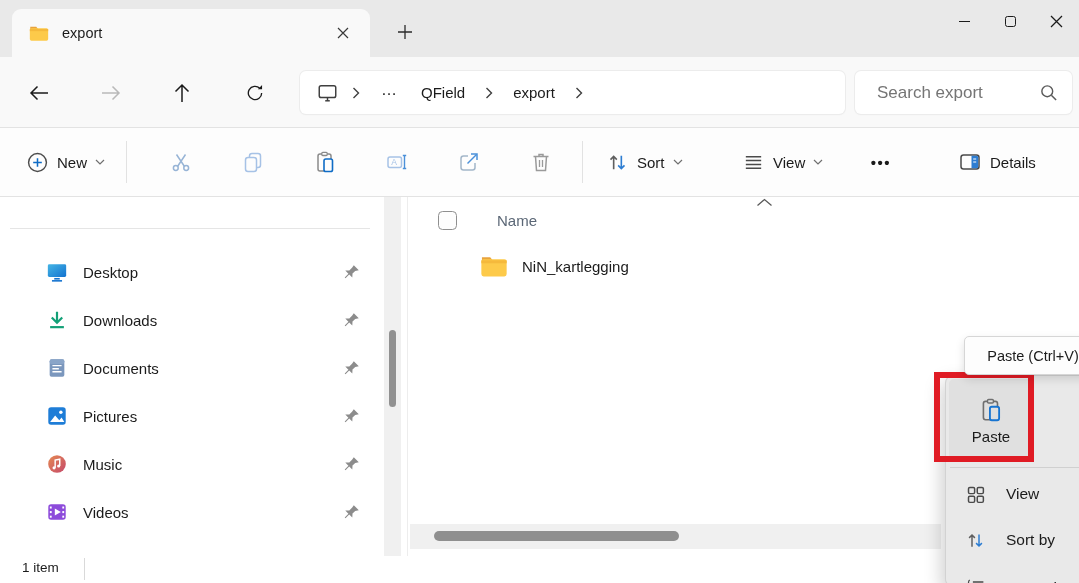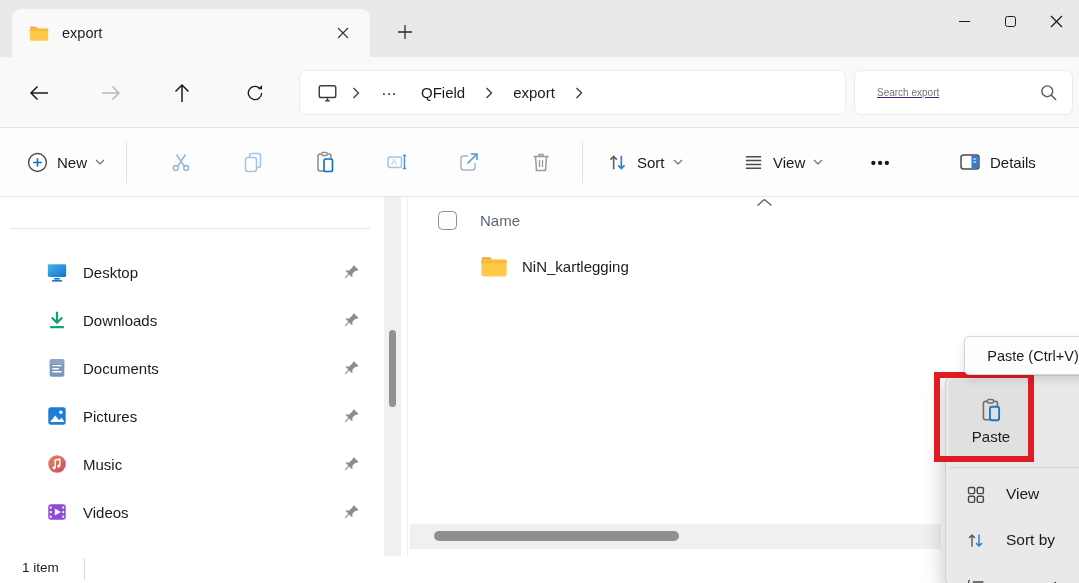--- a/index.html
+++ b/index.html
@@ -23,21 +23,21 @@
   .navbar { position:absolute; left:0; top:57px; width:1079px; height:71px; background:#f9f9f9; border-bottom:1px solid #e3e3e3; }
   .nav-btn { position:absolute; top:18px; width:36px; height:36px; display:flex; align-items:center; justify-content:center; border-radius:5px; }
   .addressbar { position:absolute; left:300px; top:14px; width:545px; height:43px; background:#fff; border-radius:6px;
                 box-shadow:0 0 0 1px #ececec, 0 1px 2px rgba(0,0,0,.04); display:flex; align-items:center; padding:0 12px; }
   .crumb { font-size:15px; padding:4px 11px; border-radius:4px; white-space:nowrap; }
   .crumb-chev { padding:0 9px; display:flex; align-items:center; }
   .crumb-overflow { font-size:16px; letter-spacing:1px; padding:0 12px 6px 12px; color:#1b1b1b; }
   .pc-crumb { display:flex; align-items:center; padding:0 4px; }
   .searchbox { position:absolute; left:855px; top:14px; width:217px; height:43px; background:#fff; border-radius:6px;
                box-shadow:0 0 0 1px #ececec, 0 1px 2px rgba(0,0,0,.04); display:flex; align-items:center; padding:0 14px 0 22px; }
-  .searchbox input { border:none; outline:none; flex:1; font-family:"Liberation Sans",sans-serif; font-size:10px; color:#4c1d95; background:transparent; min-width:0;text-decoration:underline; }
+  .searchbox input { border:none; outline:none; flex:1; font-family:"Liberation Sans",sans-serif; font-size:17px; color:#000000; background:transparent; min-width:0; }
   .searchbox input::placeholder { color:#757575; opacity:1; }
 
   
   .toolbar { position:absolute; left:0; top:128px; width:1079px; height:69px; background:#fdfdfd; border-bottom:1px solid #e3e3e3; }
   .tb-group { position:absolute; top:15px; height:38px; display:flex; align-items:center; gap:8px; padding:0 10px; border-radius:5px; font-size:15px; }
   .tb-iconbtn { position:absolute; top:15px; width:42px; height:38px; display:flex; align-items:center; justify-content:center; border-radius:5px; }
   .tb-divider { position:absolute; top:13px; width:1px; height:42px; background:#e2e2e2; }
   .more-dots { font-size:15px; letter-spacing:1.5px; font-weight:bold; color:#1b1b1b; }
 
   
@@ -45,21 +45,21 @@
   .side-sep { position:absolute; left:10px; top:31px; width:360px; height:1px; background:#e5e5e5; }
   .side-item { position:absolute; left:22px; width:348px; height:44px; display:flex; align-items:center; padding-left:24px; gap:15px; border-radius:6px; font-size:15px; }
   .side-pin { margin-left:auto; margin-right:10px; display:flex; }
   .side-scroll { position:absolute; left:384px; top:197px; width:17px; height:359px; background:#f0f0f0; }
   .side-thumb { position:absolute; left:5px; top:133px; width:7px; height:77px; background:#919191; border-radius:3.5px; }
   .main-edge { position:absolute; left:407px; top:197px; width:1px; height:359px; background:#ededed; }
 
   
   .main { position:absolute; left:408px; top:197px; width:671px; height:359px; background:#fff; }
   .sort-caret { position:absolute; left:348px; top:1px; }
-  .list-header { position:absolute; left:30px; top:9px; height:28px; display:flex; align-items:center; gap:23px; }
+  .list-header { position:absolute; left:30px; top:9px; height:28px; display:flex; align-items:center; gap:40px; }
   .checkbox { width:19px; height:19px; border:1.5px solid #8f8f8f; border-radius:4.5px; background:#fdfdfd; }
   .col-name { font-size:15px; color:#5b6776; }
   .file-row { position:absolute; left:72px; top:52px; height:34px; display:flex; align-items:center; gap:14px; }
   .file-name { font-size:15px; }
   .hscroll { position:absolute; left:2px; top:327px; width:531px; height:25px; background:#f0f0f0; }
   .hscroll-thumb { position:absolute; left:24px; top:7px; width:245px; height:10px; background:#8f8f8f; border-radius:5px; }
 
   
   .statusbar { position:absolute; left:0; top:556px; width:961px; height:27px; background:#fff; }
   .status-count { position:absolute; left:22px; top:4px; font-size:13.5px; }

